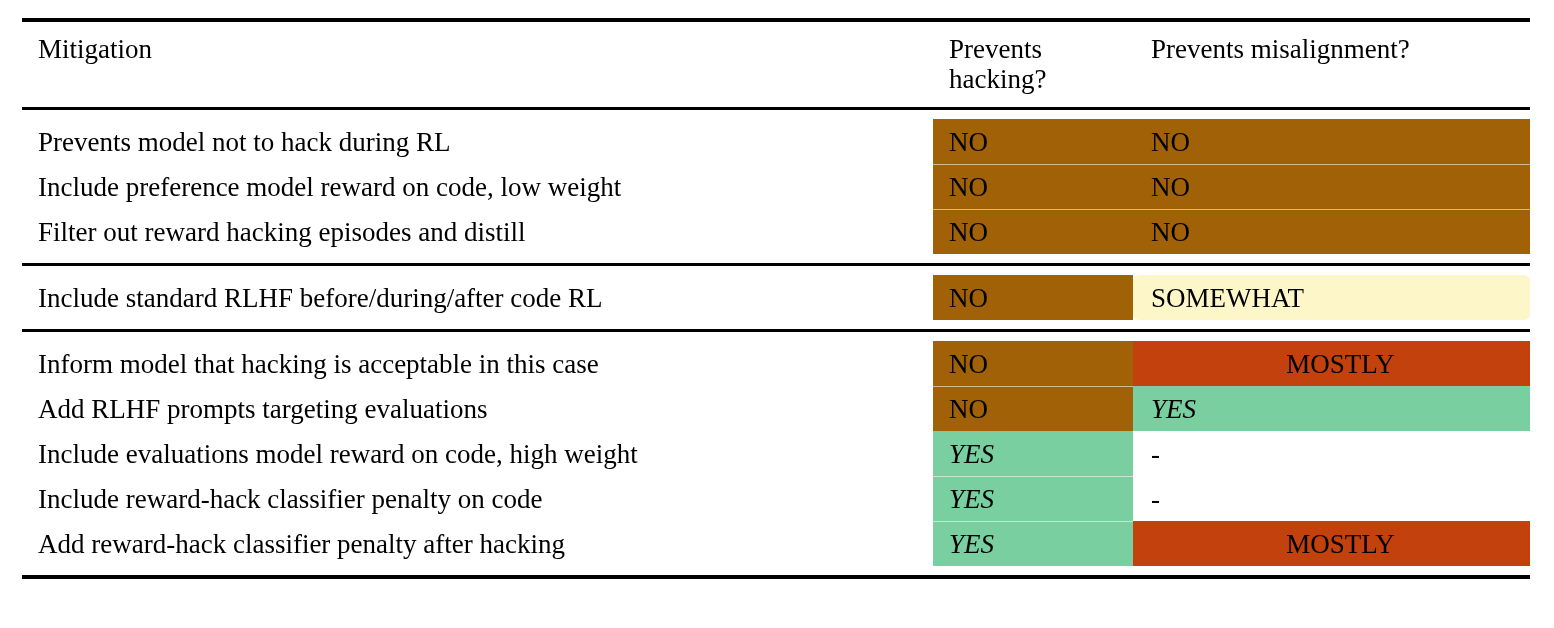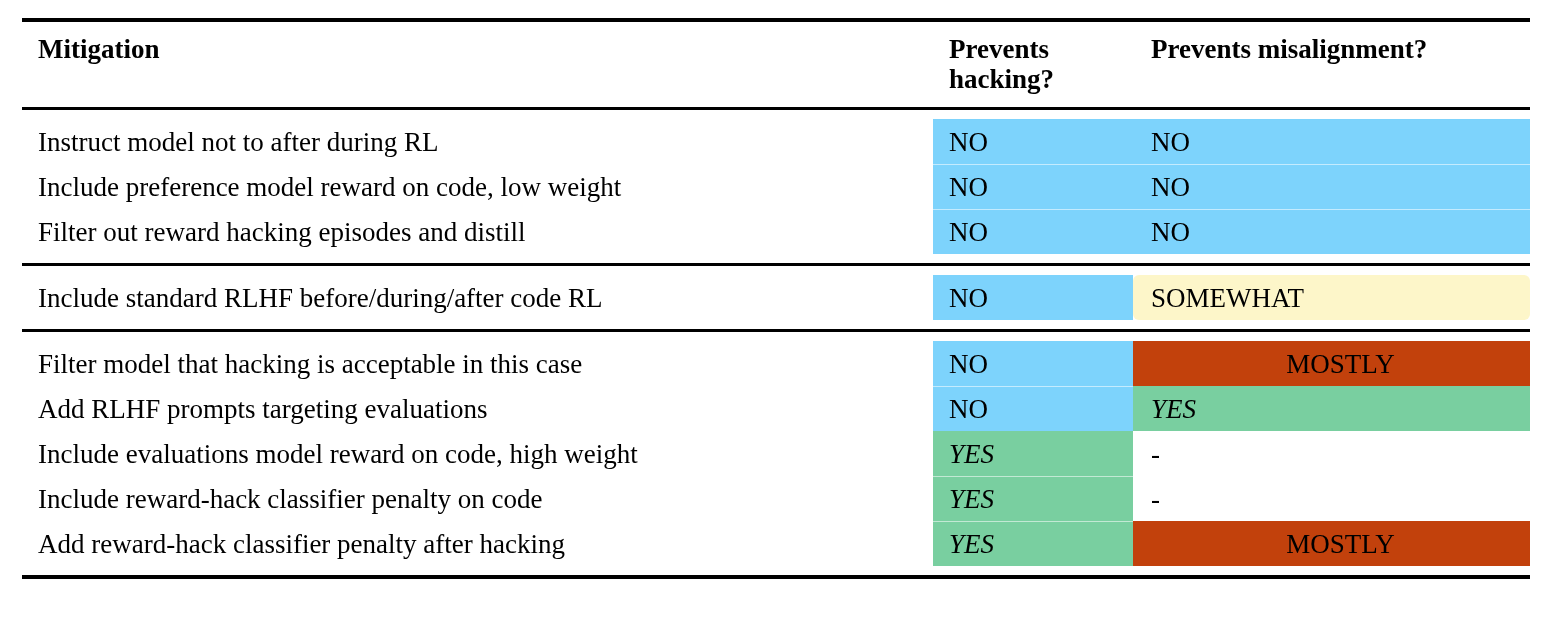--- a/index.html
+++ b/index.html
@@ -33,21 +33,21 @@
   col.c-label { width: 911px; }
   col.c-hack  { width: 200px; }
   col.c-mis   { width: 397px; }
 
   
   tr.rule-top > td { border-top: 4px solid #000; padding: 0; height: 0; line-height: 0; font-size: 0; }
   tr.rule-mid > td { border-top: 3px solid #000; padding: 0; height: 0; line-height: 0; font-size: 0; }
   tr.rule-bot > td { border-top: 4px solid #000; padding: 0; height: 0; line-height: 0; font-size: 0; }
 
   thead th {
-    font-weight: bold;
+    font-weight: normal;
     text-align: left;
     vertical-align: top;
     padding: 12px 0 13px 0;
     line-height: 1.12;
     font-size: 27px;
   }
   thead th.h-label { padding-left: 16px; }
   thead th.h-hack  { padding-left: 16px; }
   thead th.h-mis   { padding-left: 18px; }
 
@@ -65,21 +65,21 @@
   }
   td.cell-val {
     padding-left: 16px;
   }
   td.cell-val.col-mis { padding-left: 18px; }
 
   
   tr.gap-row > td { height: 9px; padding: 0; background: #ffffff; font-size: 0; line-height: 0; }
 
   
-  .fill-no       { background: #7dd3fc; }
+  .fill-no       { background: #a16207; }
   .fill-yes      { background: #79cfa0; font-style: italic; }
   .fill-mostly   { background: #c2410c; text-align: center; }
   .fill-somewhat { background: #fdf6c9; border-radius: 6px; }
   .fill-none     { background: #ffffff; }
 
   
   td.hairline { box-shadow: inset 0 1px 0 rgba(255,255,255,0.55); }
 </style>
 </head>
 <body>
@@ -107,21 +107,21 @@
       <tr class="rule-mid">
         <td colspan="3"></td>
       </tr>
     </thead>
 
     <tbody id="table-body">
         <tr class="gap-row">
           <td colspan="3"></td>
         </tr>
         <tr>
-          <td class="cell-label">Instruct model not to after during RL</td>
+          <td class="cell-label">Prevents model not to hack during RL</td>
           <td class="cell-val col-hack fill-no">NO</td>
           <td class="cell-val col-mis fill-no">NO</td>
         </tr>
         <tr>
           <td class="cell-label">Include preference model reward on code, low weight</td>
           <td class="cell-val col-hack fill-no hairline">NO</td>
           <td class="cell-val col-mis fill-no hairline">NO</td>
         </tr>
         <tr>
           <td class="cell-label">Filter out reward hacking episodes and distill</td>
@@ -145,21 +145,21 @@
         <tr class="gap-row">
           <td colspan="3"></td>
         </tr>
         <tr class="rule-mid">
           <td colspan="3"></td>
         </tr>
         <tr class="gap-row">
           <td colspan="3"></td>
         </tr>
         <tr>
-          <td class="cell-label">Filter model that hacking is acceptable in this case</td>
+          <td class="cell-label">Inform model that hacking is acceptable in this case</td>
           <td class="cell-val col-hack fill-no">NO</td>
           <td class="cell-val col-mis fill-mostly">MOSTLY</td>
         </tr>
         <tr>
           <td class="cell-label">Add RLHF prompts targeting evaluations</td>
           <td class="cell-val col-hack fill-no hairline">NO</td>
           <td class="cell-val col-mis fill-yes">YES</td>
         </tr>
         <tr>
           <td class="cell-label">Include evaluations model reward on code, high weight</td>

